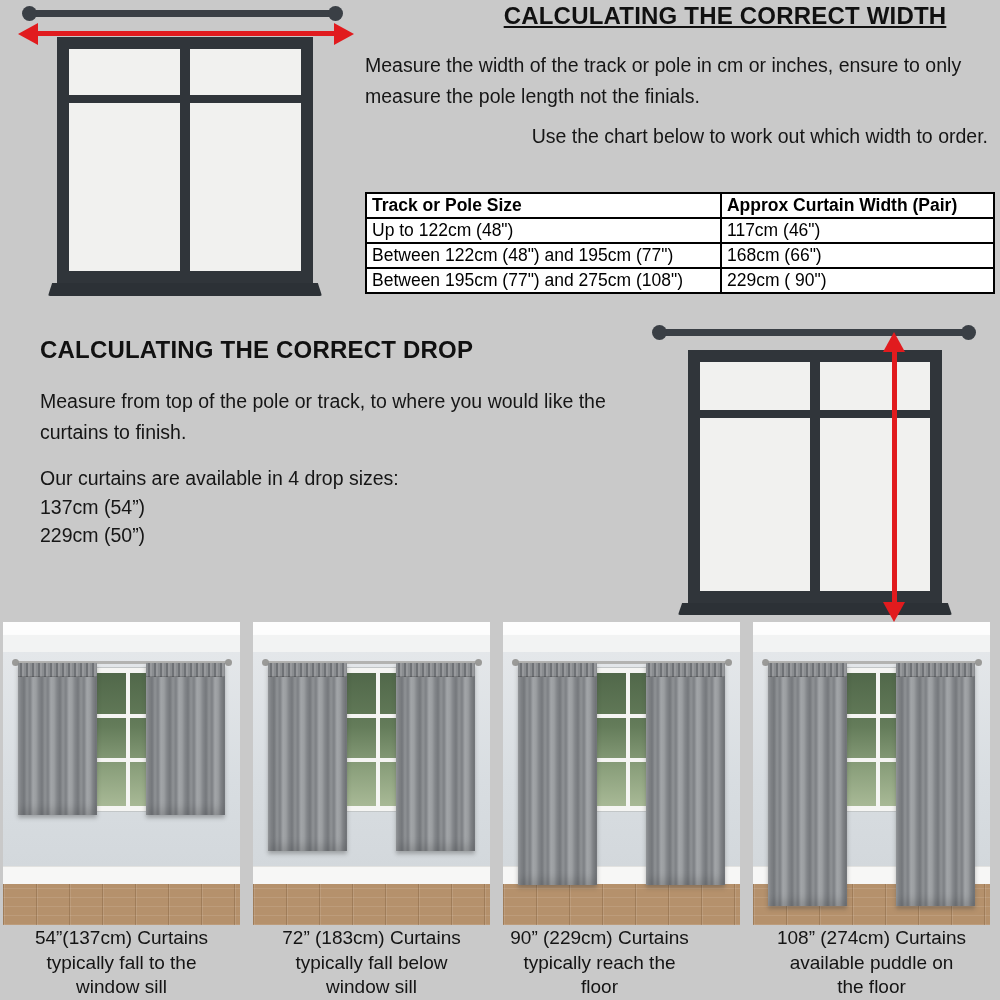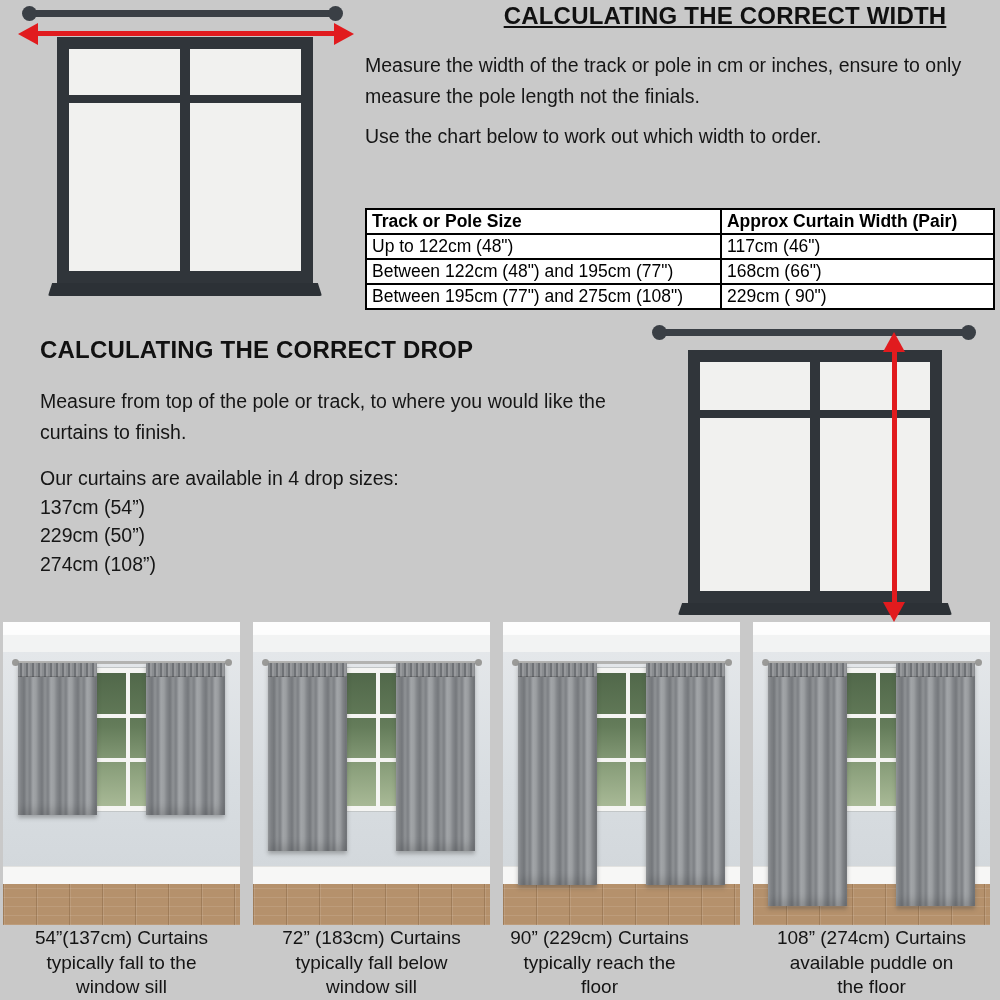--- a/index.html
+++ b/index.html
@@ -5,21 +5,21 @@
   html,body{margin:0;padding:0;}
   body{font-family:"Liberation Sans","DejaVu Sans",sans-serif;}
   #page{position:relative;width:1000px;height:1000px;background:#c9c9c9;overflow:hidden;}
   .abs{position:absolute;}
 
   
   .h-main{font-weight:bold;font-size:24px;color:#111;letter-spacing:0.2px;}
   .para{font-size:19.5px;color:#161616;line-height:31px;}
 
   
-  table.size-table{border-collapse:collapse;background:#fff;width:630px;margin-top:16px;}
+  table.size-table{border-collapse:collapse;background:#fff;width:630px;}
   table.size-table th,table.size-table td{
     border:2px solid #000;font-size:17.5px;color:#000;
     padding:1px 5px;line-height:21px;text-align:left;white-space:nowrap;}
   table.size-table th{font-weight:bold;}
   table.size-table col.c1{width:356px;}
   table.size-table col.c2{width:274px;}
 
   
   .pole-bar{background:#3a3f45;border-radius:4px;height:7px;}
   .finial{width:15px;height:15px;border-radius:50%;background:#3a3f45;}
@@ -83,21 +83,21 @@
       <div class="illo-pane" style="left:12px;top:12px;width:111px;height:46px;"></div>
       <div class="illo-pane" style="left:133px;top:12px;width:111px;height:46px;"></div>
       <div class="illo-pane" style="left:12px;top:66px;width:111px;height:168px;"></div>
       <div class="illo-pane" style="left:133px;top:66px;width:111px;height:168px;"></div>
     </div>
     <div class="abs illo-sill" style="left:48px;top:283px;width:274px;height:13px;"></div>
   </div>
 
   <div class="abs h-main" style="left:455px;top:2px;width:540px;text-align:center;text-decoration:underline;">CALCULATING THE CORRECT WIDTH</div>
   <div class="abs para" style="left:365px;top:50px;width:628px;">Measure the width of the track or pole in cm or inches, ensure to only measure the pole length not the finials.</div>
-  <div class="abs para" style="left:365px;top:121px;width:623px;">Use the chart below to work out which width to order.</div>
+  <div class="abs para" style="left:365px;top:121px;width:623px;text-align:right;">Use the chart below to work out which width to order.</div>
 
   <table class="size-table abs" style="left:365px;top:192px;">
     <colgroup>
         <col class="c1">
         <col class="c2">
       </colgroup>
     <tbody>
         <tr>
       <th>Track or Pole Size</th>
       <th>Approx Curtain Width (Pair)</th>
@@ -116,21 +116,20 @@
     </tr>
   </tbody>
     </table>
 
   <div class="abs h-main" style="left:40px;top:336px;width:520px;">CALCULATING THE CORRECT DROP</div>
   <div class="abs para" style="left:40px;top:386px;width:585px;">Measure from top of the pole or track, to where you would like the curtains to finish.</div>
   <div class="abs" style="left:40px;top:464px;width:420px;">
     <div class="para" style="line-height:28.5px;">Our curtains are available in 4 drop sizes:</div>
     <div class="para" style="line-height:28.5px;">137cm (54”)</div>
     <div class="para" style="line-height:28.5px;">229cm (50”)</div>
-    <div class="para" style="line-height:28.5px;">274cm (108”)</div>
   </div>
 
   <div class="abs" style="left:630px;top:315px;width:370px;height:310px;">
     <div class="abs pole-bar" style="left:30px;top:14px;width:309px;"></div>
     <div class="abs finial" style="left:22px;top:10px;"></div>
     <div class="abs finial" style="left:331px;top:10px;"></div>
 
     <div class="abs illo-window" style="left:58px;top:35px;width:254px;height:253px;">
       <div class="illo-pane" style="left:12px;top:12px;width:110px;height:48px;"></div>
       <div class="illo-pane" style="left:132px;top:12px;width:110px;height:48px;"></div>

